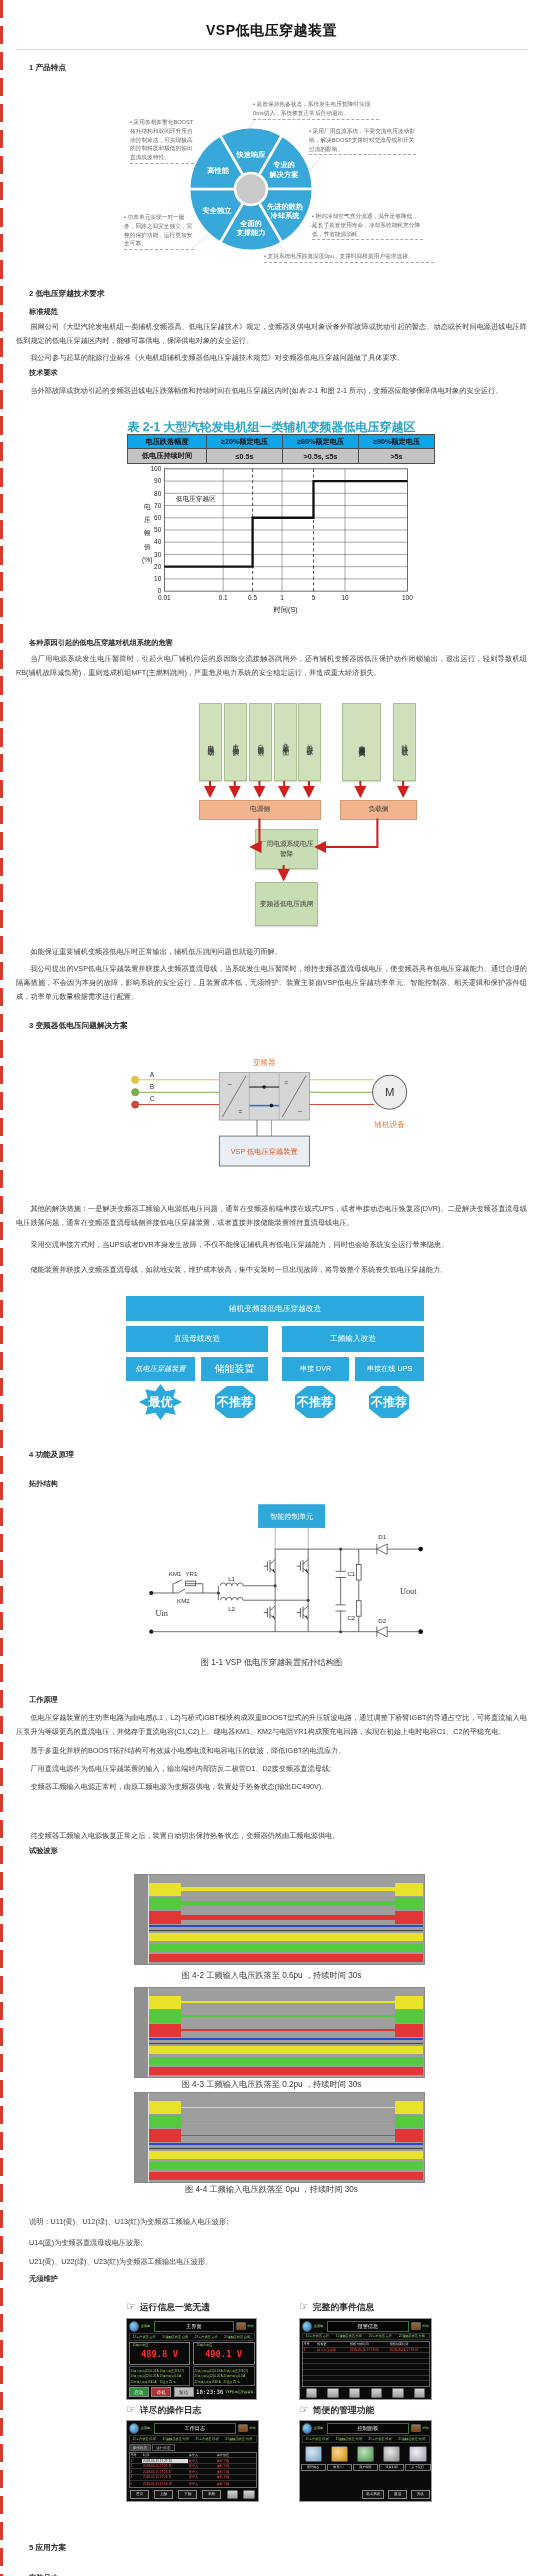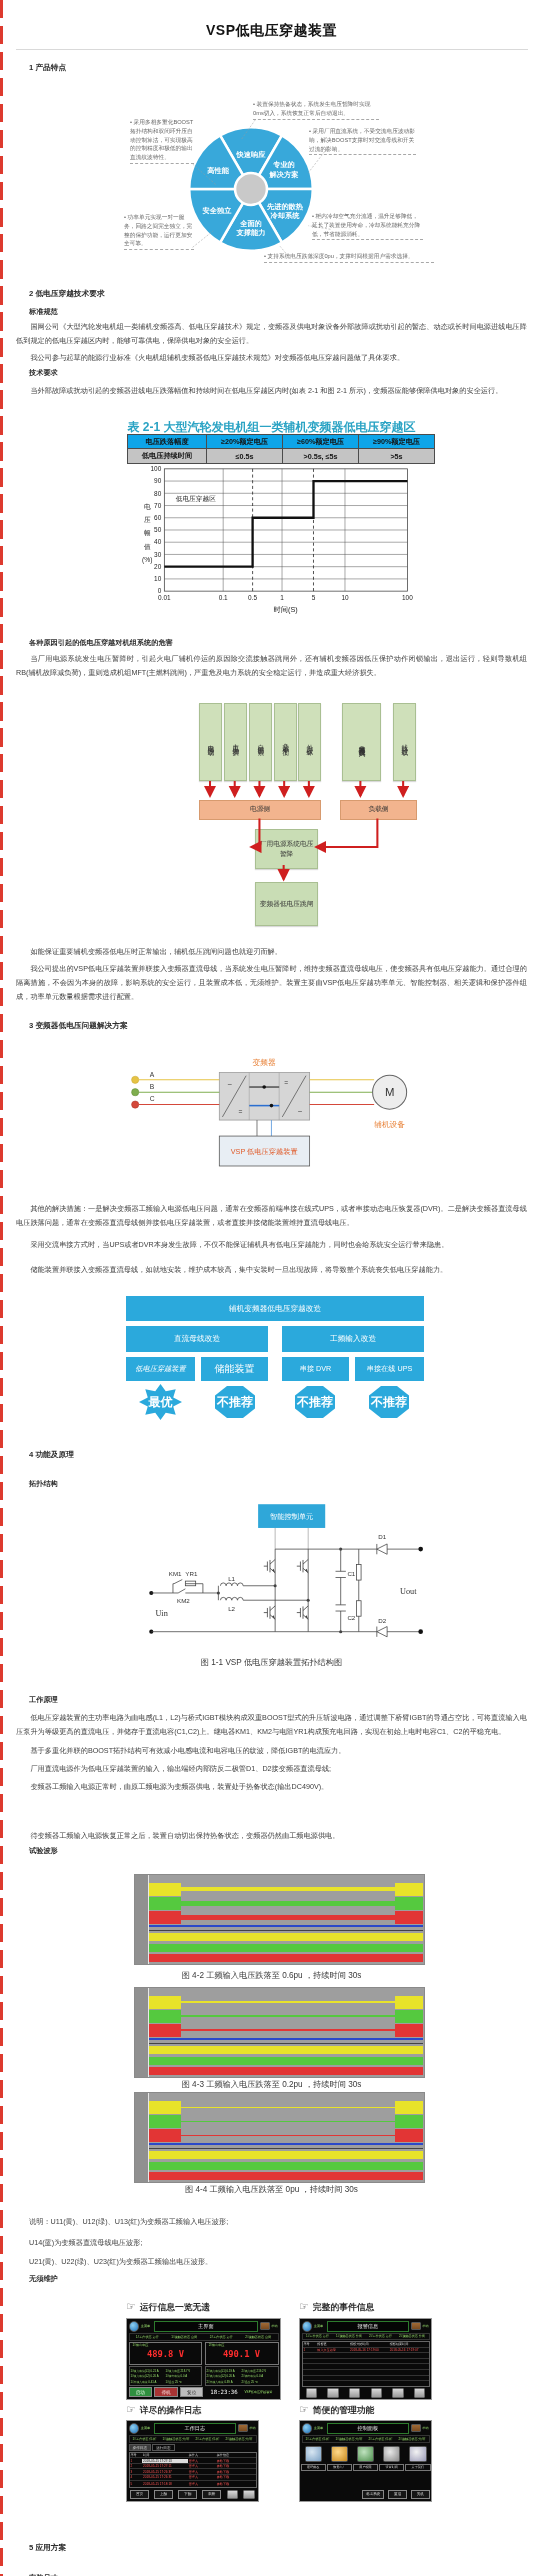--- a/index.html
+++ b/index.html
@@ -427,21 +427,21 @@
   <div class="abs cap" style="top:2184px;">图 4-4 工频输入电压跌落至 0pu ，持续时间 30s</div>
 
   <div class="abs p pni" style="top:2215px;left:29px;width:498px;">说明：U11(黄)、U12(绿)、U13(红)为变频器工频输入电压波形;</div>
   <div class="abs p pni" style="top:2236px;left:29px;width:498px;">U14(蓝)为变频器直流母线电压波形;</div>
   <div class="abs p pni" style="top:2256px;top:2255px;left:29px;width:498px;">U21(黄)、U22(绿)、U23(红)为变频器工频输出电压波形。</div>
   <div class="abs h3" style="left:29px;top:2274px;">无须维护</div>
 
   <div class="abs hmi-h" style="left:126px;top:2300px;"><span class="hand">☞</span><span>运行信息一览无遗</span></div>
   <div class="abs hmi-h" style="left:299px;top:2300px;"><span class="hand">☞</span><span>完整的事件信息</span></div>
 
-  <div class="abs scr" style="left:126px;top:2318px;width:155px;height:82px;">
+  <div class="abs scr" style="left:126px;top:2318px;width:131px;height:82px;">
     <div class="scr-top">
       <div class="globe"></div>
       <div class="mlab">主菜单</div>
       <div class="scr-title">主界面</div>
       <div class="book"></div>
       <div class="mlab" style="width:7.2px;">帮助</div>
     </div>
     <div class="scr-status">
       <span>1#工作状态 运行</span>
         <span>1#接触器状态 合闸</span>

